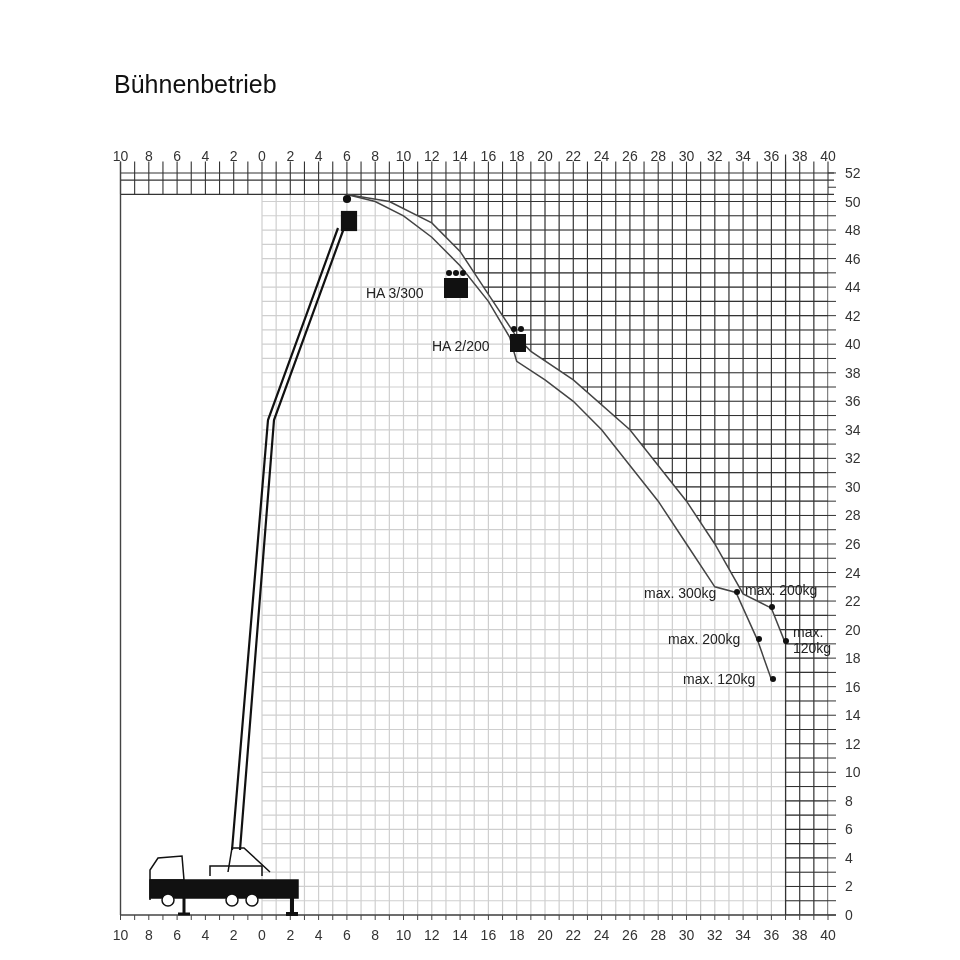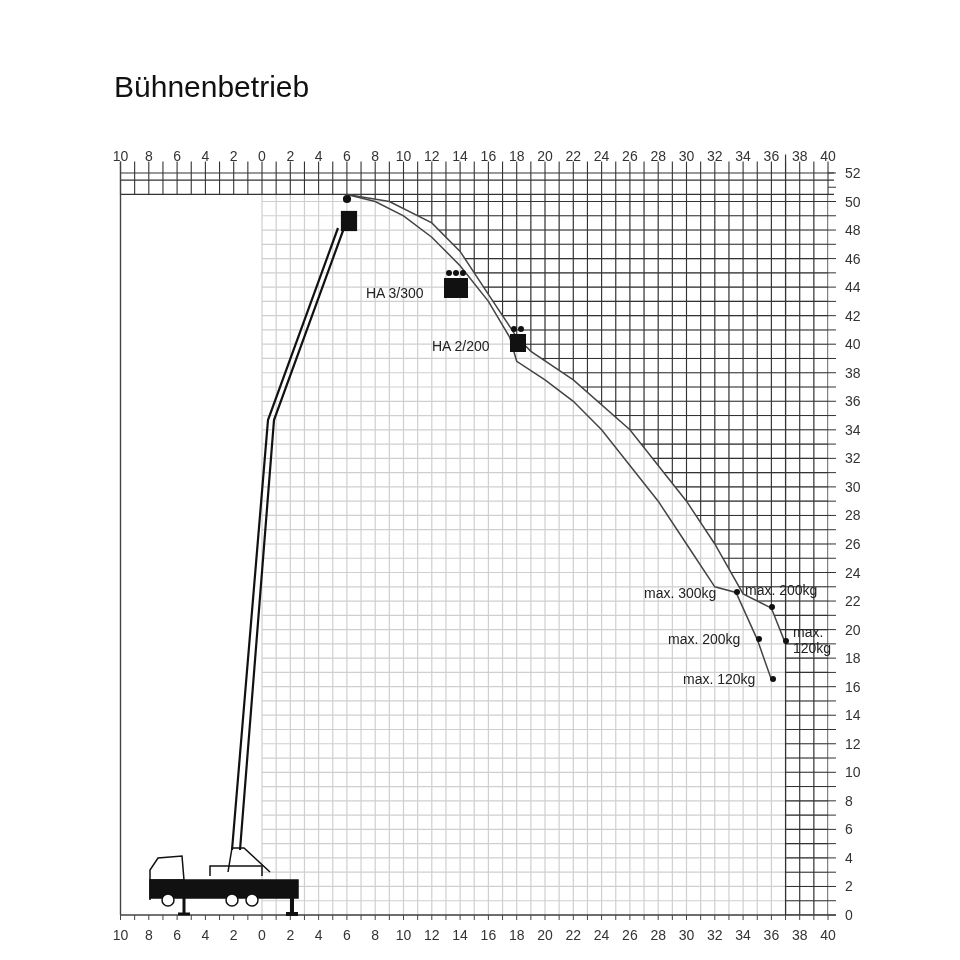--- a/index.html
+++ b/index.html
@@ -1,18 +1,18 @@
 <!DOCTYPE html>
 <html><head>
 <meta charset="utf-8">
 <style>
   html, body { margin: 0; padding: 0; background: #ffffff; }
   body { width: 960px; height: 960px; position: relative; overflow: hidden;
          font-family: "Liberation Sans", sans-serif; color: #1a1a1a; }
-  .title { position: absolute; left: 114px; top: 70px; font-size: 30px;
+  .title { position: absolute; left: 114px; top: 70px; font-size: 25px;
            font-family: "Liberation Sans", sans-serif; color: #111; }
   svg { position: absolute; left: 0; top: 0; }
   .tick { font-family: "Liberation Sans", sans-serif; font-size: 14px; fill: #333; }
   .ann { font-family: "Liberation Sans", sans-serif; font-size: 14px; fill: #222; }
 </style>
 </head>
 <body>
 
 <div class="title">Bühnenbetrieb</div>
 

